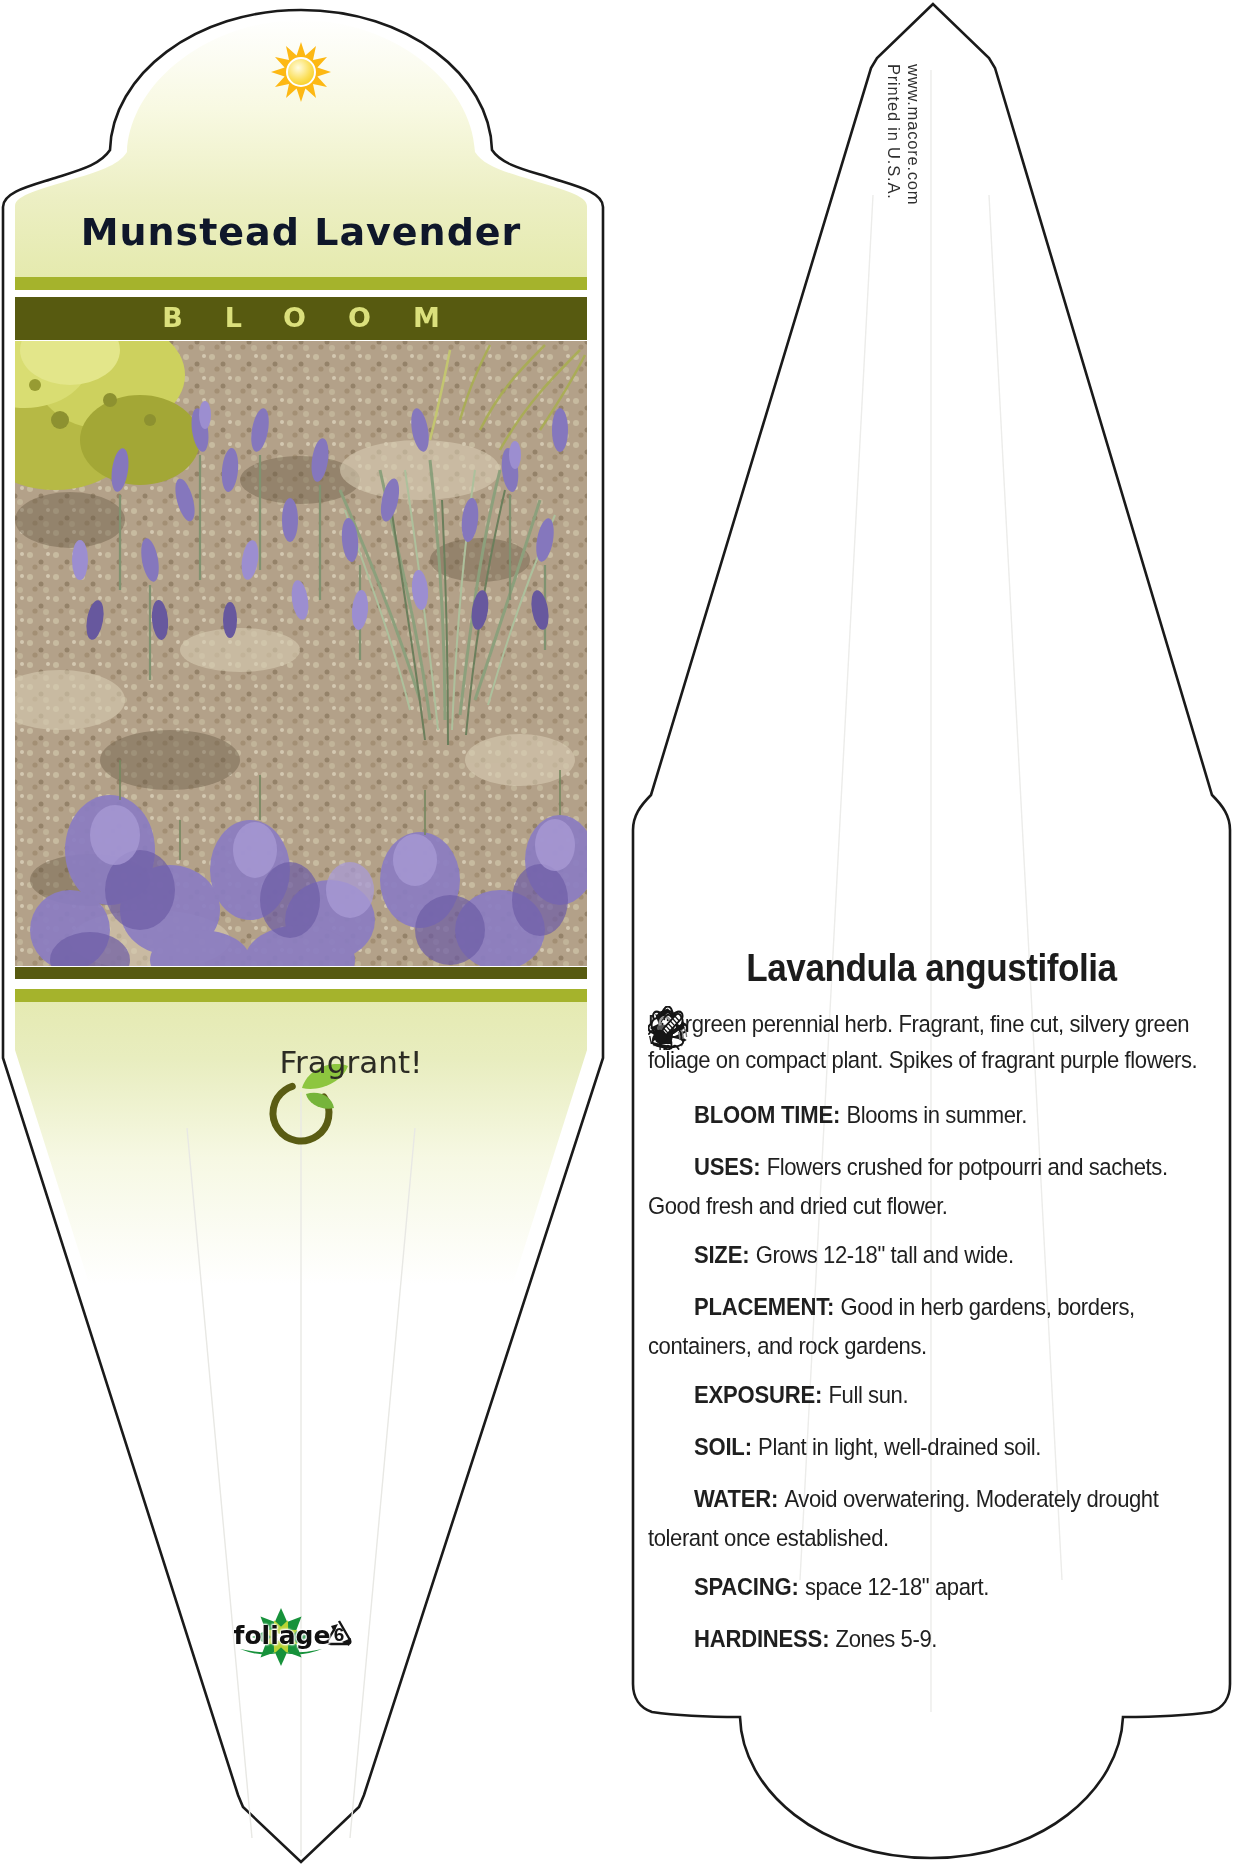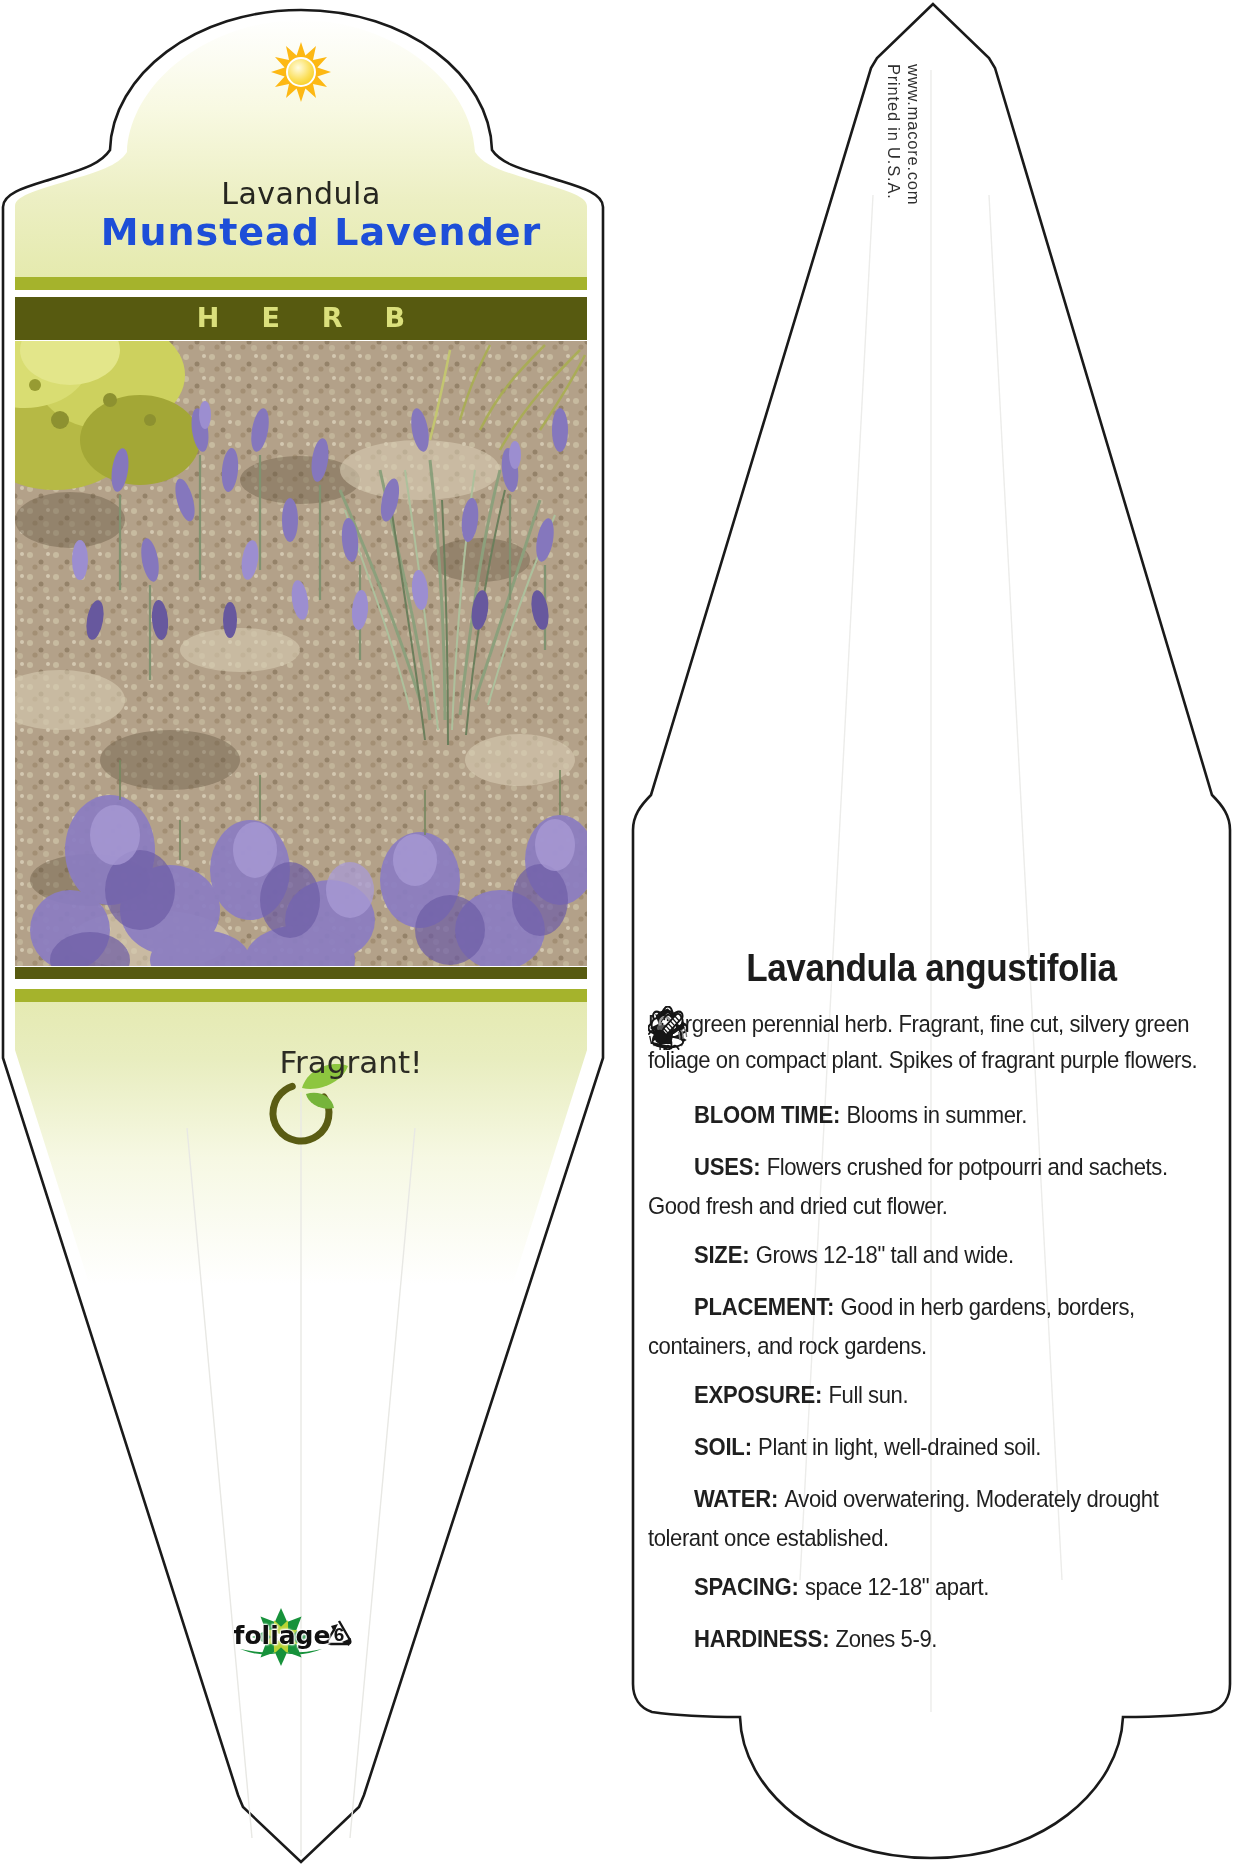--- a/index.html
+++ b/index.html
@@ -3,21 +3,21 @@
 <meta charset="utf-8">
 <style>
   html,body{margin:0;padding:0;background:#ffffff;}
   .stage{position:relative;width:1233px;height:1865px;background:#fff;overflow:hidden;
          font-family:"Liberation Sans",sans-serif;}
   .stage svg{position:absolute;left:0;top:0;}
   .abs{position:absolute;}
   
   .sq{font-family:"DejaVu Sans",sans-serif;}
   .genus{left:15px;top:176px;width:572px;text-align:center;font-size:30px;color:#26261f;letter-spacing:.5px;}
-  .variety{left:15px;top:210px;width:572px;text-align:center;font-size:38px;font-weight:bold;color:#1d4ed8;letter-spacing:1px;padding-left:20px;}
+  .variety{left:15px;top:210px;width:572px;text-align:center;font-size:38px;font-weight:bold;color:#0f172a;letter-spacing:1px;}
   .herb{left:15px;top:302px;width:572px;text-align:center;font-size:27px;font-weight:bold;
         color:#dbe07c;letter-spacing:42px;text-indent:42px;}
   .fragrant{left:15px;top:1044px;width:672px;text-align:center;font-size:31px;color:#2c2c24;}
   .brandtext{left:224px;top:1621px;width:116px;text-align:center;font-size:25px;font-weight:bold;color:#101010;
         font-family:"DejaVu Sans",sans-serif;
         text-shadow:0 0 2px #fff,0 0 3px #fff,1px 1px 2px #fff,-1px -1px 2px #fff;}
   .recy6{left:329px;top:1624px;width:20px;text-align:center;font-size:19px;color:#151515;font-weight:bold;}
   
   .printed{left:884px;top:64px;writing-mode:vertical-lr;text-orientation:mixed;
            font-size:16.5px;line-height:20px;letter-spacing:.8px;color:#2f2f2f;}
@@ -281,23 +281,22 @@
          C742,1790 820,1858 931,1858 C1042,1858 1120,1790 1123,1717
          C1153,1717 1183,1716 1211,1712 C1223,1708 1230,1698 1230,1684
          L1230,830 C1230,816 1223,806 1212,795 L995,68 L989,58 Z" fill="#ffffff" stroke="#1a1a1a" stroke-width="2.6"></path>
     <g stroke="#ececea" stroke-width="1.4" fill="none">
       <path d="M931,70 V1712"></path>
         <path d="M873,195 L800,1580"></path>
         <path d="M989,195 L1062,1580"></path>
     </g>
   </svg>
 
-  <div class="abs sq genus">Lavandula</div>
   <div class="abs sq variety">Munstead Lavender</div>
-  <div class="abs sq herb">HERB</div>
+  <div class="abs sq herb">BLOOM</div>
   <div class="abs sq fragrant">Fragrant!</div>
   <div class="abs brandtext">foliage</div>
   <div class="abs recy6">6</div>
 
   <div class="abs printed">
     <div>Printed in U.S.A.</div>
     <div>www.macore.com</div>
   </div>
 
   <div class="abs bheading">Lavandula angustifolia</div>

